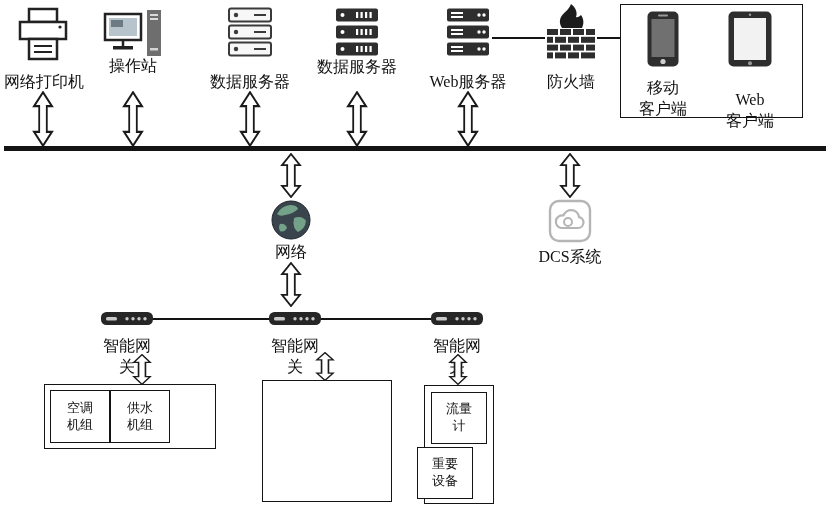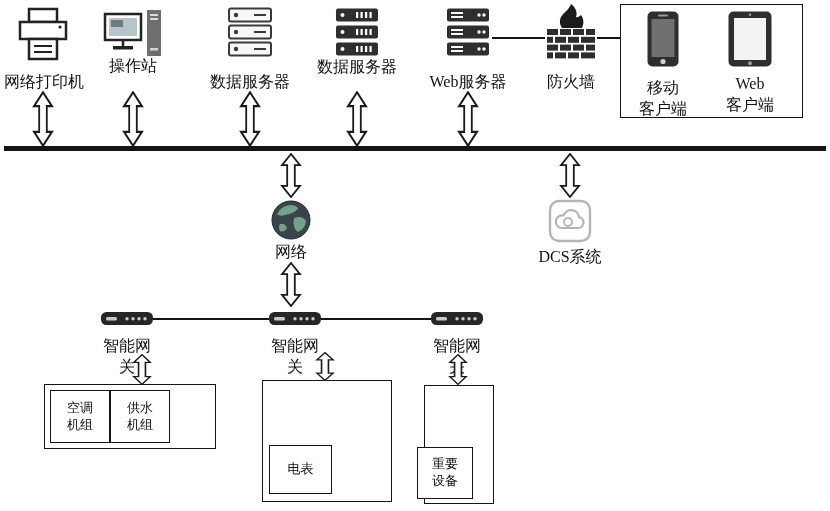--- a/index.html
+++ b/index.html
@@ -150,21 +150,21 @@
   </svg>
   <div class="lbl" style="left:634px;top:78px;width:58px">移动
 客户端</div>
 
   <svg class="abs" style="left:727px;top:10px" width="46" height="58" viewBox="0 0 46 58">
     <rect x="1.5" y="1.5" width="43" height="55" rx="5" fill="#2e2e2e"></rect>
     <rect x="7" y="8" width="32" height="42" fill="#f2f2f2"></rect>
     <circle cx="23" cy="53.2" r="2" fill="#9a9a9a"></circle>
     <circle cx="23" cy="4.8" r="1.2" fill="#9a9a9a"></circle>
   </svg>
-  <div class="lbl" style="left:721px;top:74px;width:58px">Web
+  <div class="lbl" style="left:721px;top:90px;width:58px">Web
 客户端</div>
 
   <div class="hline" style="left:492px;top:37px;width:53px;height:2px"></div>
   <div class="hline" style="left:597px;top:37px;width:23px;height:2px"></div>
 
   <svg class="abs" style="left:32px;top:91px" width="22" height="56">
       <use href="#varrow"></use>
     </svg>
   <svg class="abs" style="left:122px;top:91px" width="22" height="56">
       <use href="#varrow"></use>
@@ -247,19 +247,20 @@
       <use href="#varrow"></use>
     </svg>
 
   <div class="gbox" style="left:44px;top:384px;width:170px;height:63px"></div>
   <div class="cell" style="left:50px;top:390px;width:58px;height:51px">空调
 机组</div>
   <div class="cell" style="left:110px;top:390px;width:58px;height:51px">供水
 机组</div>
 
   <div class="gbox" style="left:262px;top:380px;width:128px;height:120px"></div>
-  <div class="cell" style="left:269px;top:445px;width:61px;height:47px">电表</div>
 
   <div class="gbox" style="left:424px;top:385px;width:68px;height:117px"></div>
+  <div class="cell" style="left:431px;top:392px;width:54px;height:50px">流量
+计</div>
   <div class="cell" style="left:417px;top:447px;width:54px;height:50px">重要
 设备</div>
 
 </div>
 
 </body></html>

